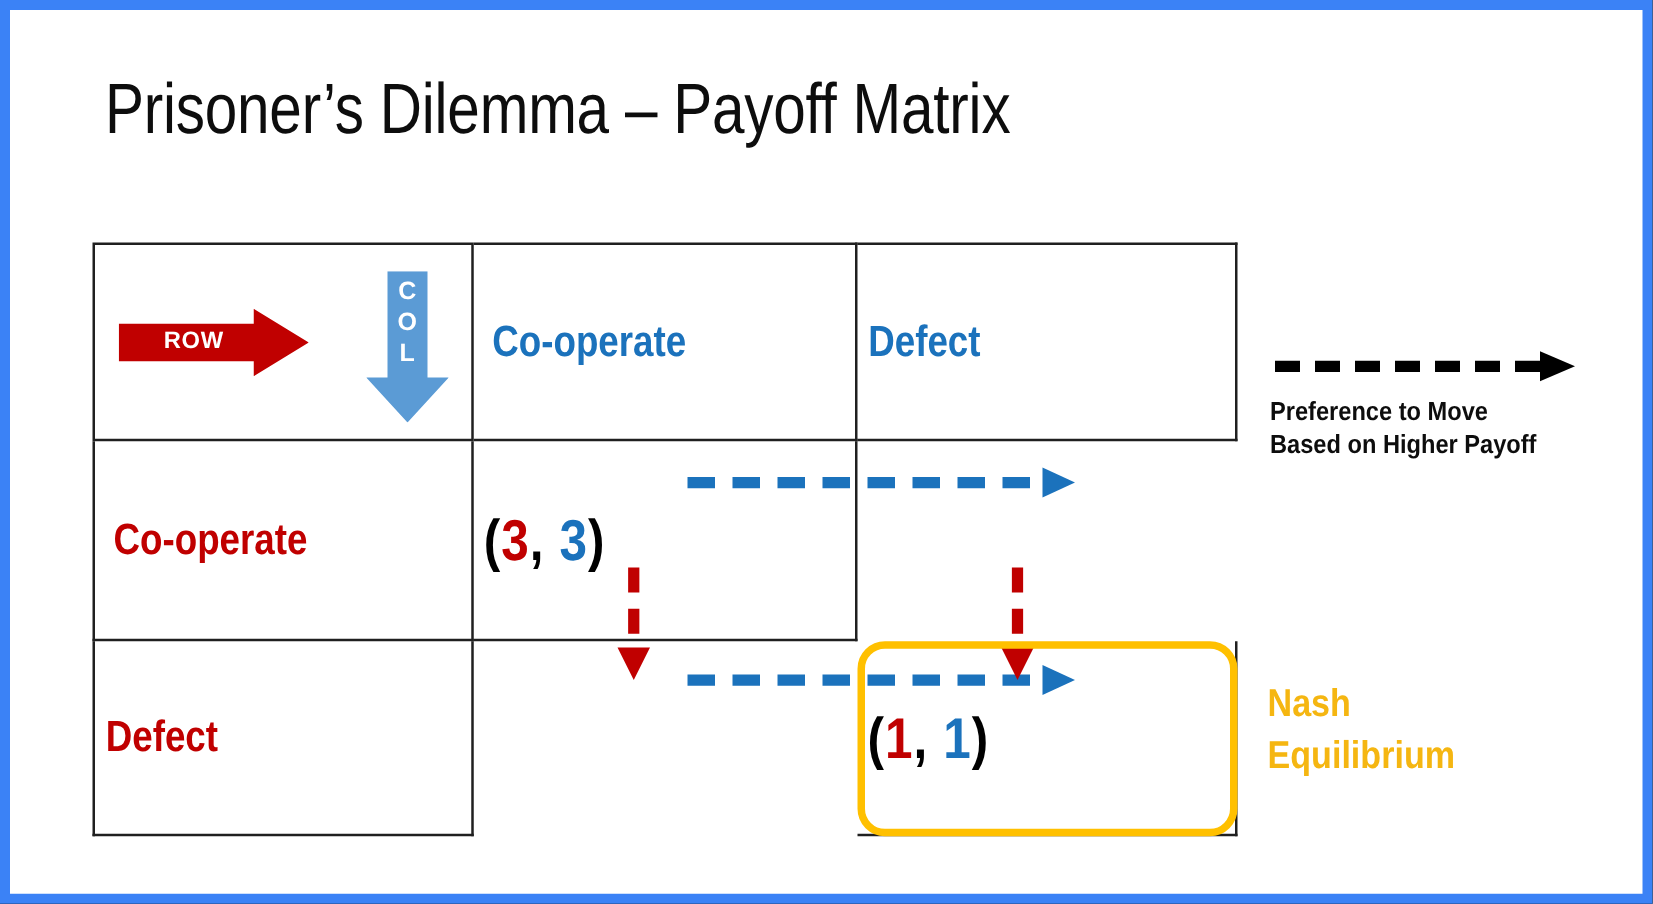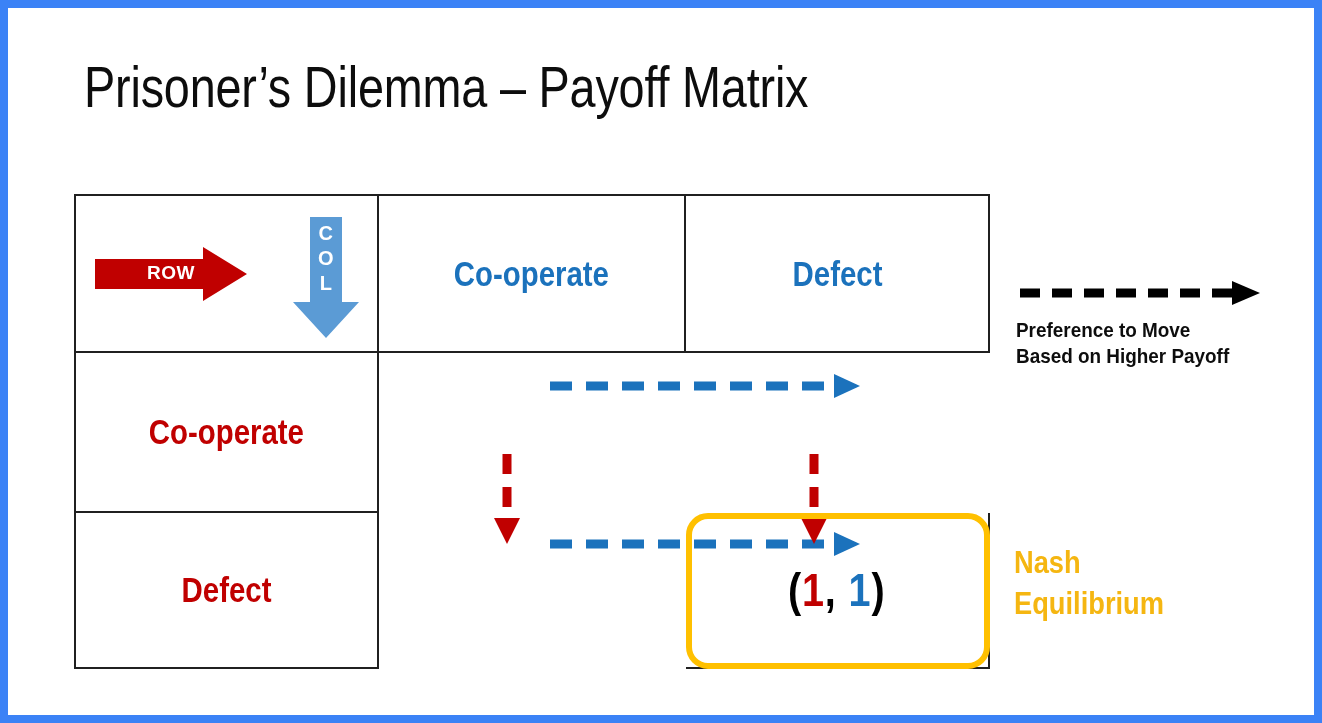--- a/index.html
+++ b/index.html
@@ -69,21 +69,20 @@
   .mx-col-0 { left: 0px;   width: 305px; border-left: 2px solid #202020; }
   .mx-col-1 { left: 305px; width: 307px; }
   .mx-col-2 { left: 612px; width: 304px; }
   .mx-row-0.mx-cell { border-top: 2px solid #202020; }
 
   .cell-inner {
     position: absolute;
     left: 0; top: 0; right: 0; bottom: 0;
     display: flex;
     align-items: center;
-    justify-content: center;
   }
 
   
   .col-header {
     font-size: 35px;
     font-weight: 700;
     color: #1b72bc;
     transform: scaleX(0.84);
     white-space: nowrap;
   }
@@ -115,21 +114,21 @@
     top: 51px;
     width: 152px;
     height: 54px;
   }
   #row-arrow svg { display: block; }
   #row-arrow-label {
     position: absolute;
     left: 36px;
     top: 15px;
     width: 80px;
-    text-align: center;
+    text-align: left;
     font-size: 19px;
     font-weight: 700;
     color: #ffffff;
     letter-spacing: 0.5px;
   }
 
   
   #col-arrow {
     position: absolute;
     left: 217px;
@@ -241,20 +240,25 @@
             <span class="col-header">Defect</span>
           </div>
       </div>
 
       <div class="mx-cell mx-row-1 mx-col-0">
         <div class="cell-inner">
             <span class="row-header">Co-operate</span>
           </div>
       </div>
 
+      <div class="mx-cell mx-row-1 mx-col-1">
+        <div class="cell-inner">
+          <span class="payoff"><span class="p-paren">(</span><span class="p-row">3</span><span class="p-comma">, </span><span class="p-col">3</span><span class="p-paren">)</span></span>
+        </div>
+      </div>
 
 
       <div class="mx-cell mx-row-2 mx-col-0">
         <div class="cell-inner">
             <span class="row-header">Defect</span>
           </div>
       </div>
 
 
       <div class="mx-cell mx-row-2 mx-col-2">

